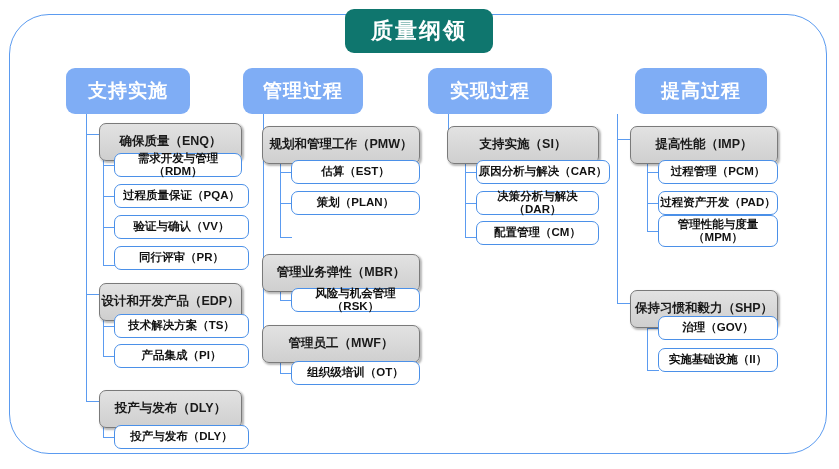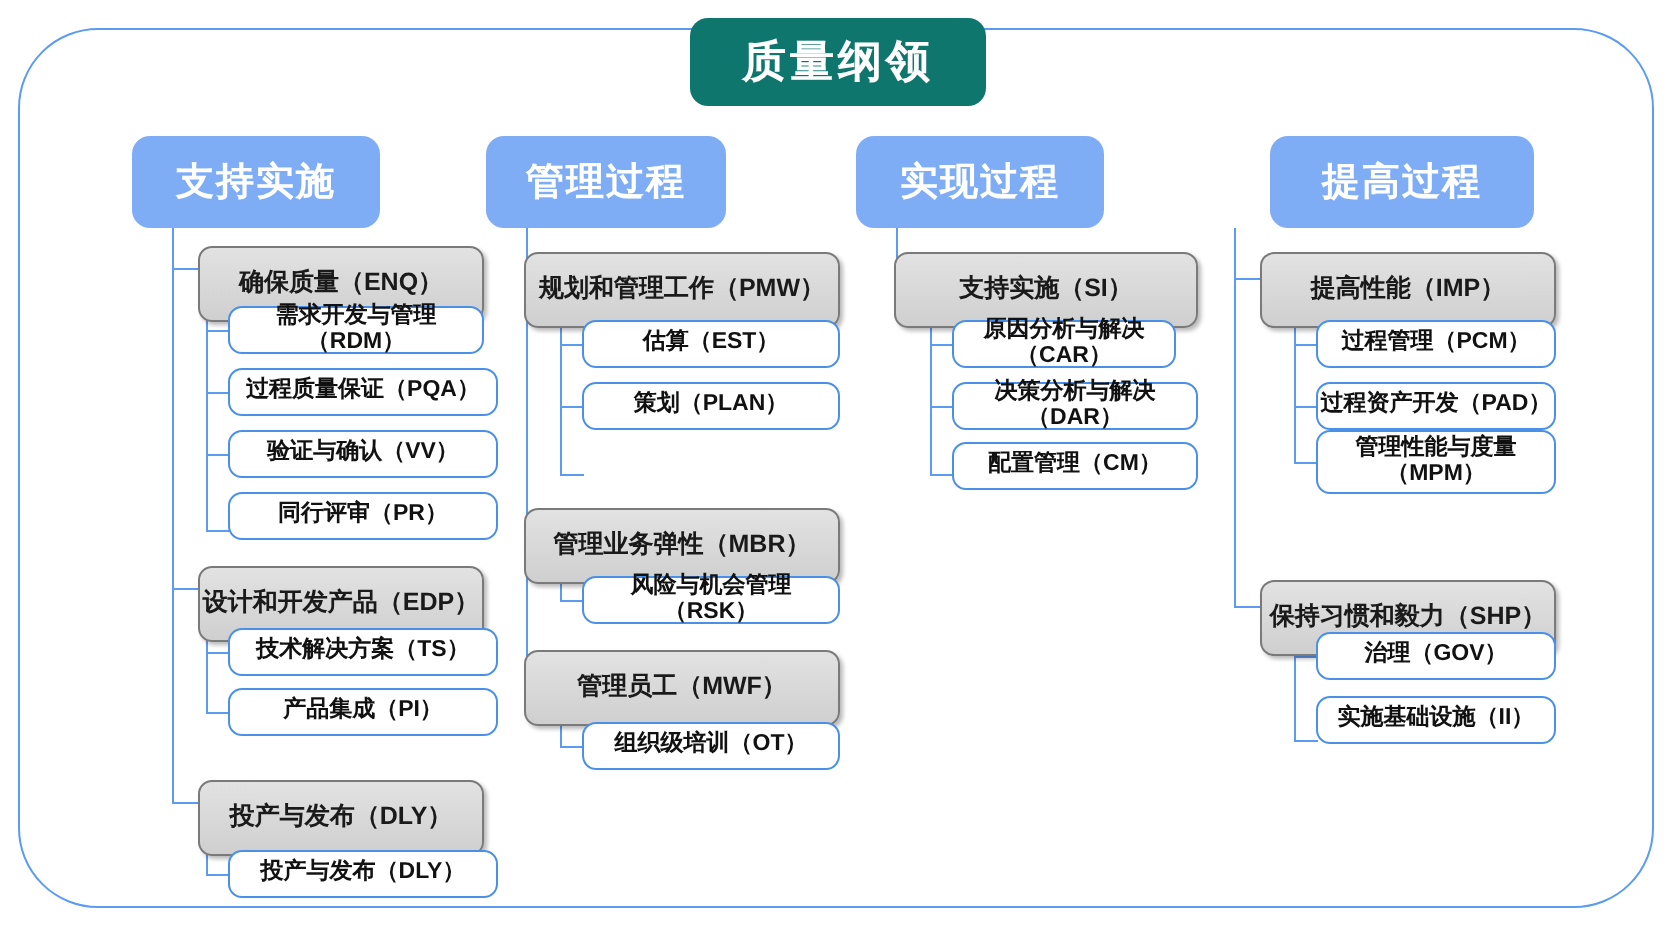--- a/index.html
+++ b/index.html
@@ -203,21 +203,21 @@
 
   <div class="col-header" style="left:428px; top:68px; width:124px;">实现过程</div>
 
   <div class="vline" style="left:448px; top:114px; height:26px;"></div>
 
   <div class="hline" style="left:448px; top:139px; width:12px;"></div>
   <div class="group-box" style="left:447px; top:126px; width:152px;">支持实施（SI）</div>
   <div class="vline" style="left:465px; top:152px; height:85px;"></div>
 
   <div class="hline" style="left:465px; top:172px; width:12px;"></div>
-  <div class="leaf-box" style="left:476px; top:160px; width:112px;">原因分析与解决（CAR）</div>
+  <div class="leaf-box" style="left:476px; top:160px; width:134px;">原因分析与解决（CAR）</div>
 
   <div class="hline" style="left:465px; top:203px; width:12px;"></div>
   <div class="leaf-box" style="left:476px; top:191px; width:123px;">决策分析与解决（DAR）</div>
 
   <div class="hline" style="left:465px; top:237px; width:12px;"></div>
   <div class="leaf-box" style="left:476px; top:221px; width:123px;">配置管理（CM）</div>
 
   <div class="col-header" style="left:605px; top:68px; width:132px;margin-left:30px;">提高过程</div>
 
   <div class="vline" style="left:617px; top:114px; height:190px;"></div>

